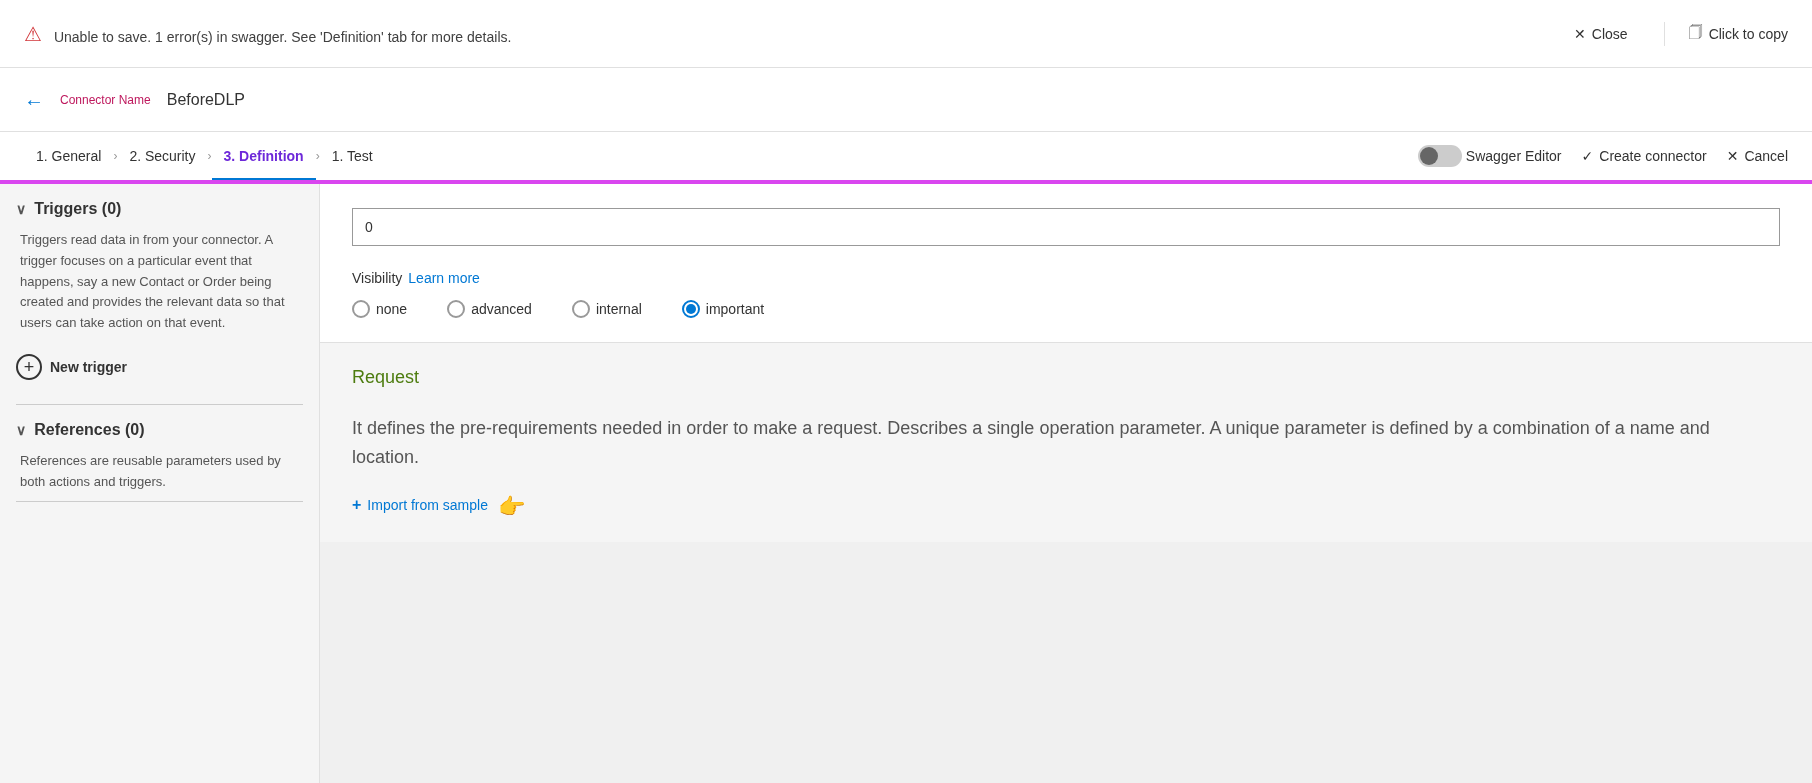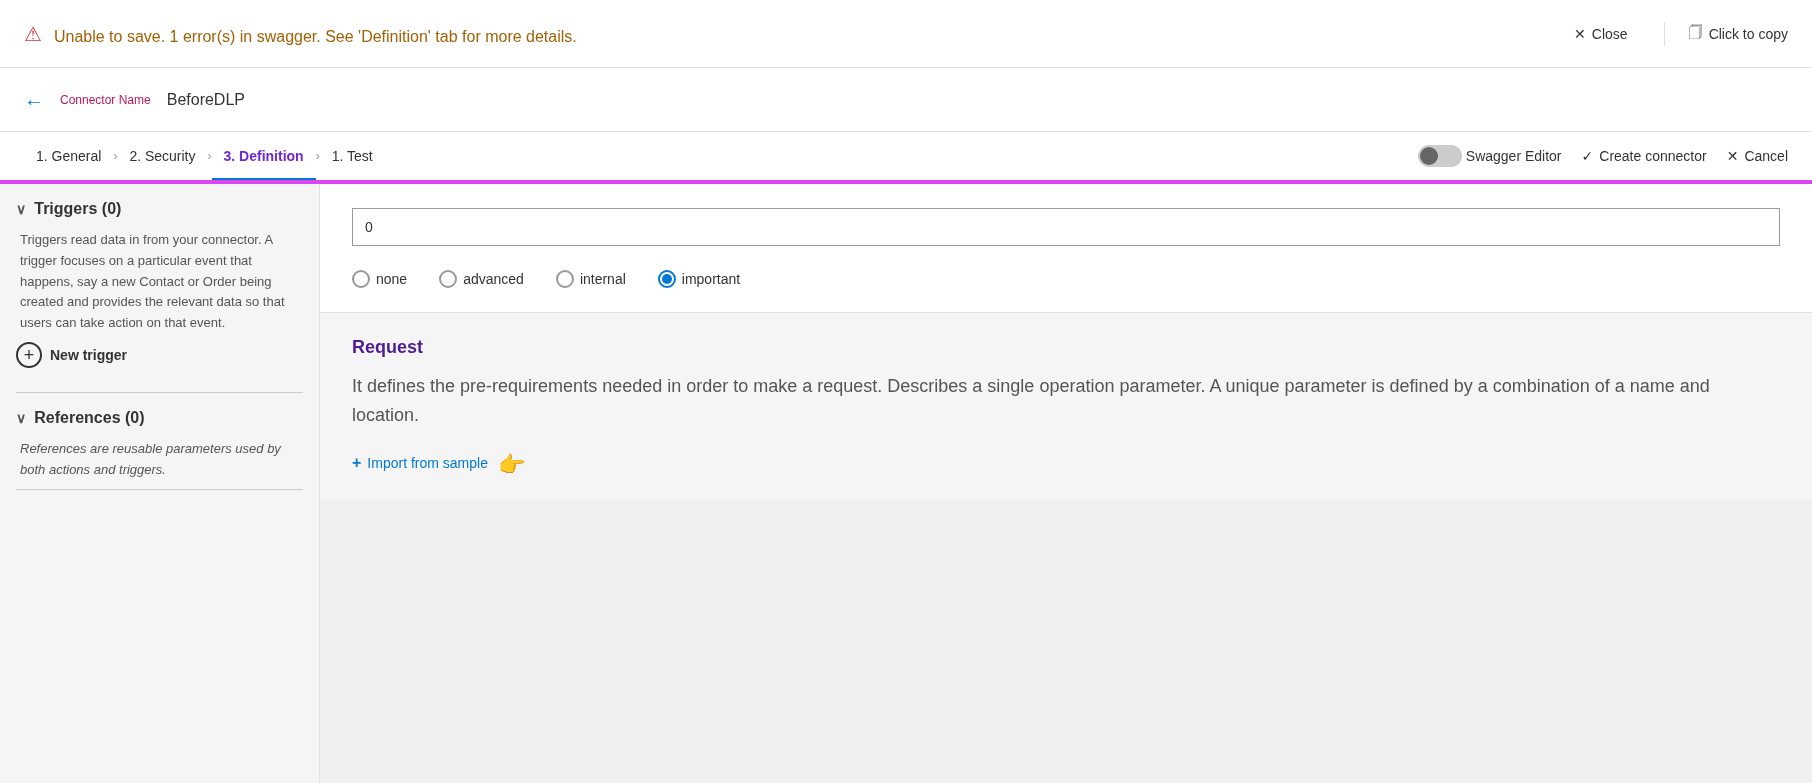--- a/index.html
+++ b/index.html
@@ -15,22 +15,22 @@
       gap: 12px;
       height: 68px;
     }
     .error-icon {
       color: #d13438;
       font-size: 20px;
       flex-shrink: 0;
     }
     .error-text {
       flex: 1;
-      font-size: 16px;
-      color: #a16207;
+      font-size: 14px;
+      color: #404040;
       margin-top: 6px;
     }
     .close-btn {
       display: flex;
       align-items: center;
       gap: 6px;
       cursor: pointer;
       color: #333;
       font-size: 14px;
       margin-right: 24px;
@@ -181,21 +181,21 @@
       font-weight: 600;
       color: #333;
       margin-bottom: 12px;
       cursor: pointer;
     }
     .section-chevron { font-size: 14px; color: #555; }
     .section-desc {
       font-size: 13px;
       color: #555;
       line-height: 1.6;
-      margin-bottom: 8px;
+      margin-bottom: 20px;
       padding-left: 4px;
     }
     .new-trigger-btn {
       display: flex;
       align-items: center;
       gap: 8px;
       cursor: pointer;
       font-size: 14px;
       font-weight: 600;
       color: #333;
@@ -217,21 +217,20 @@
       border: none;
       border-top: 1px solid #ccc;
       margin: 8px 0 16px 0;
     }
     .references-section { margin-top: 4px; }
     .references-desc {
       font-size: 13px;
       color: #555;
       line-height: 1.6;
       padding-left: 4px;
-      font-style: italic;
     }
 
     
     .right-panel {
       flex: 1;
       background: #f0f0f0;
       overflow-y: auto;
       padding: 0;
     }
     .content-card {
@@ -266,21 +265,21 @@
     }
     .learn-more-link {
       font-size: 14px;
       color: #0078d4;
       cursor: pointer;
       text-decoration: none;
     }
     .radio-group {
       display: flex;
       align-items: center;
-      gap: 32px;
+      gap: 40px;
     }
     .radio-option {
       display: flex;
       align-items: center;
       gap: 6px;
       cursor: pointer;
       font-size: 14px;
     }
     .radio-circle {
       width: 18px;
@@ -303,23 +302,23 @@
       background: #0078d4;
     }
 
     
     .request-card {
       background: #f5f5f5;
       padding: 24px 32px;
     }
     .request-title {
       font-size: 18px;
-      font-weight: 700;
-      color: #4c1d95;
-      margin-bottom: 14px;
+      font-weight: 400;
+      color: #4d7c0f;
+      margin-bottom: 26px;
     }
     .request-desc {
       font-size: 18px;
       color: #555;
       line-height: 1.6;
       margin-bottom: 20px;
     }
     .import-btn {
       display: flex;
       align-items: center;
@@ -423,20 +422,24 @@
       <p class="references-desc">References are reusable parameters used by both actions and triggers.</p>
     </div>
 
     <hr class="divider">
   </div>
 
   <div class="right-panel">
     <div class="content-card">
       <input type="text" class="input-field" value="0" style="">
 
+      <div class="visibility-row">
+        <span class="visibility-label">Visibility</span>
+        <a class="learn-more-link">Learn more</a>
+      </div>
 
       <div class="radio-group">
         <label class="radio-option">
           <div class="radio-circle"></div>
           <span>none</span>
         </label>
         <label class="radio-option">
           <div class="radio-circle"></div>
           <span>advanced</span>
         </label>

